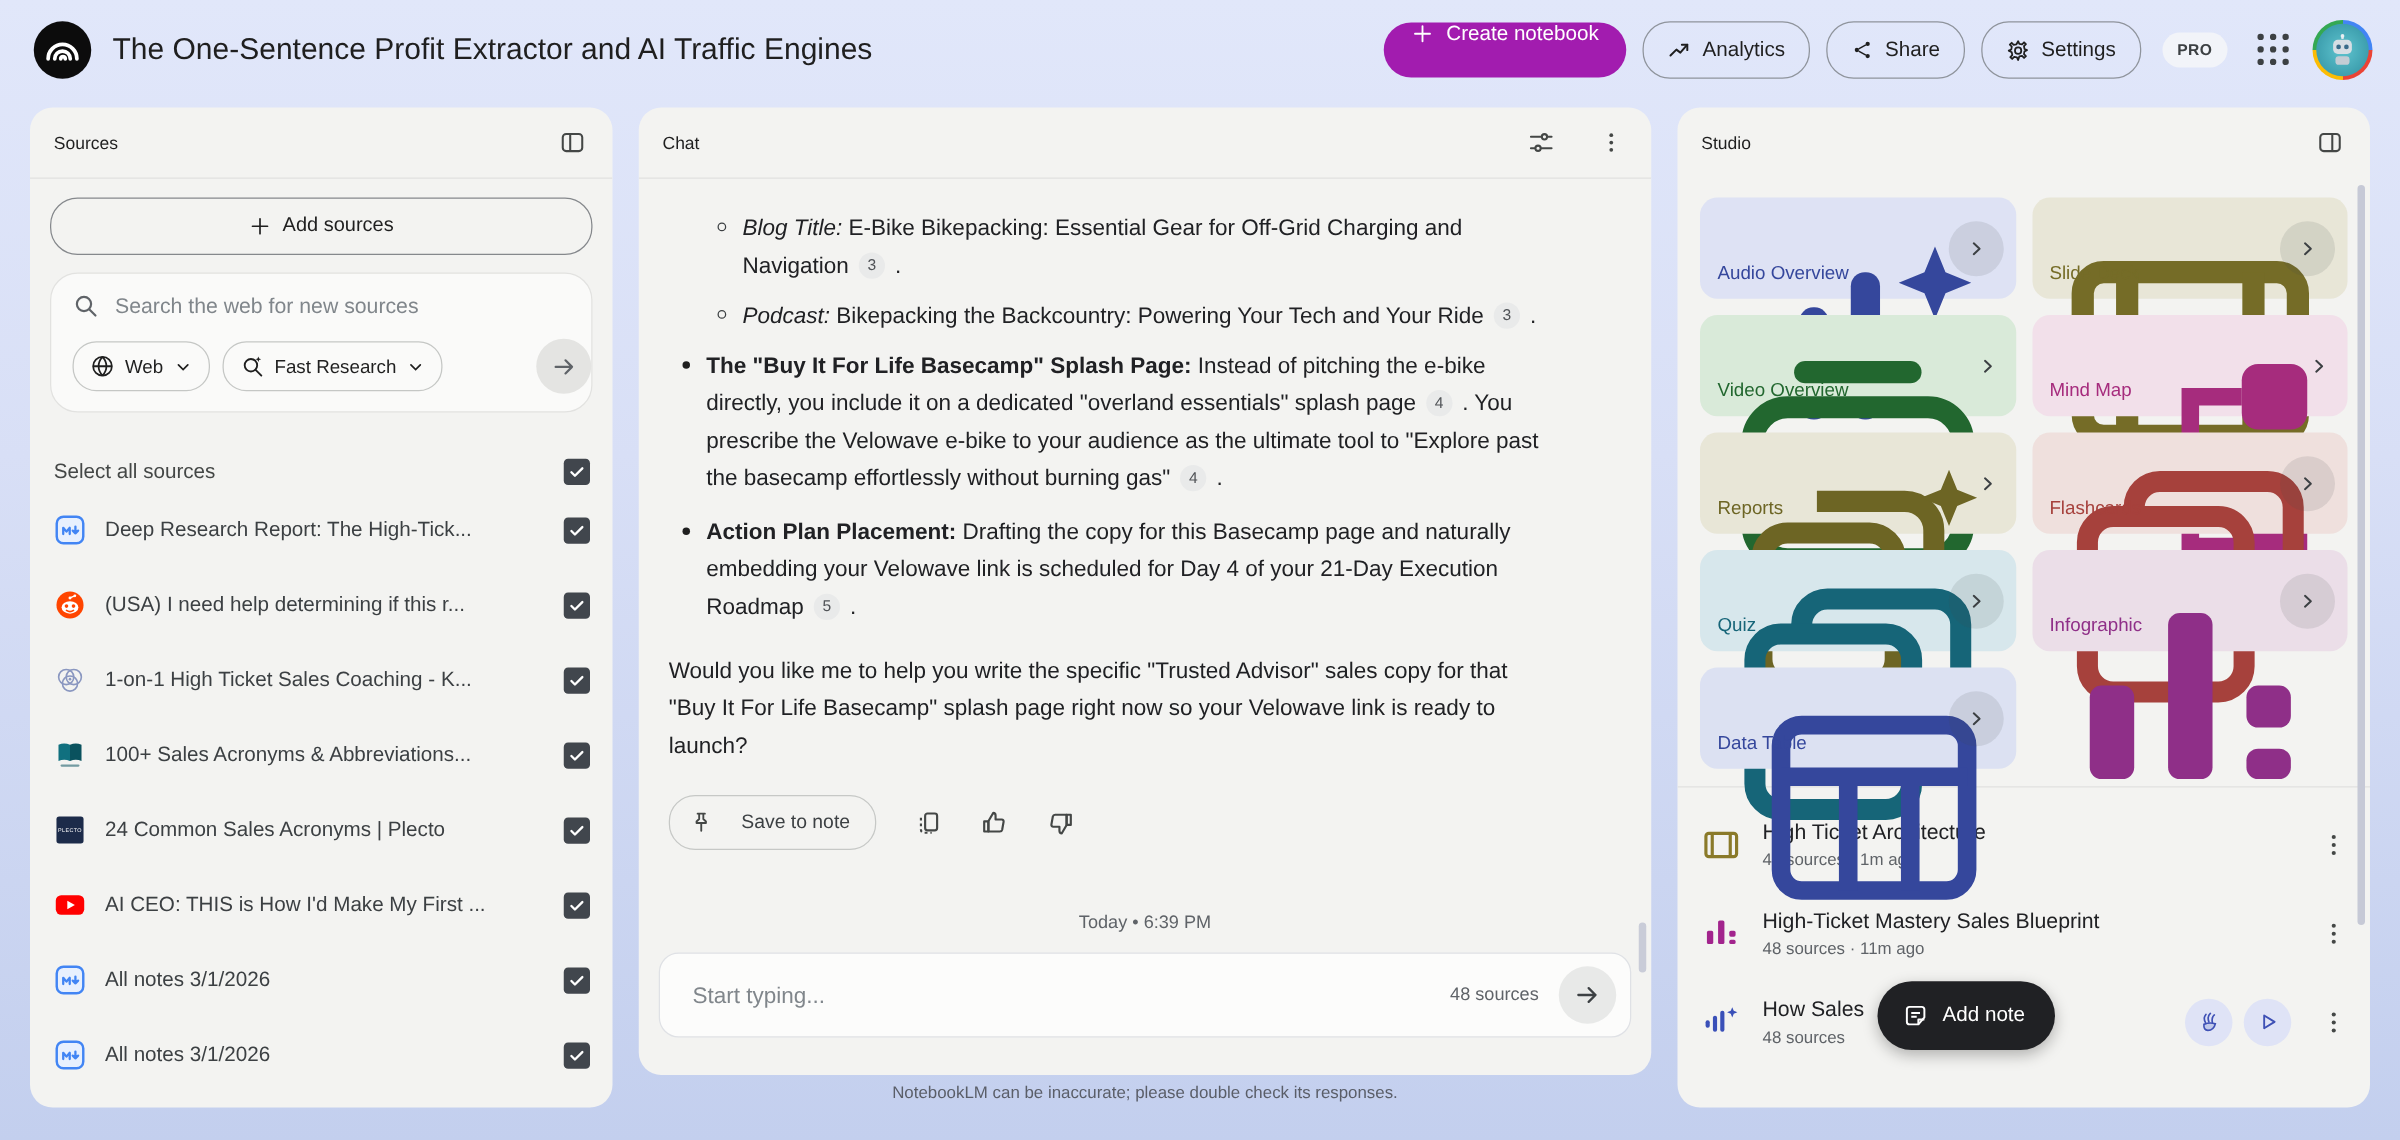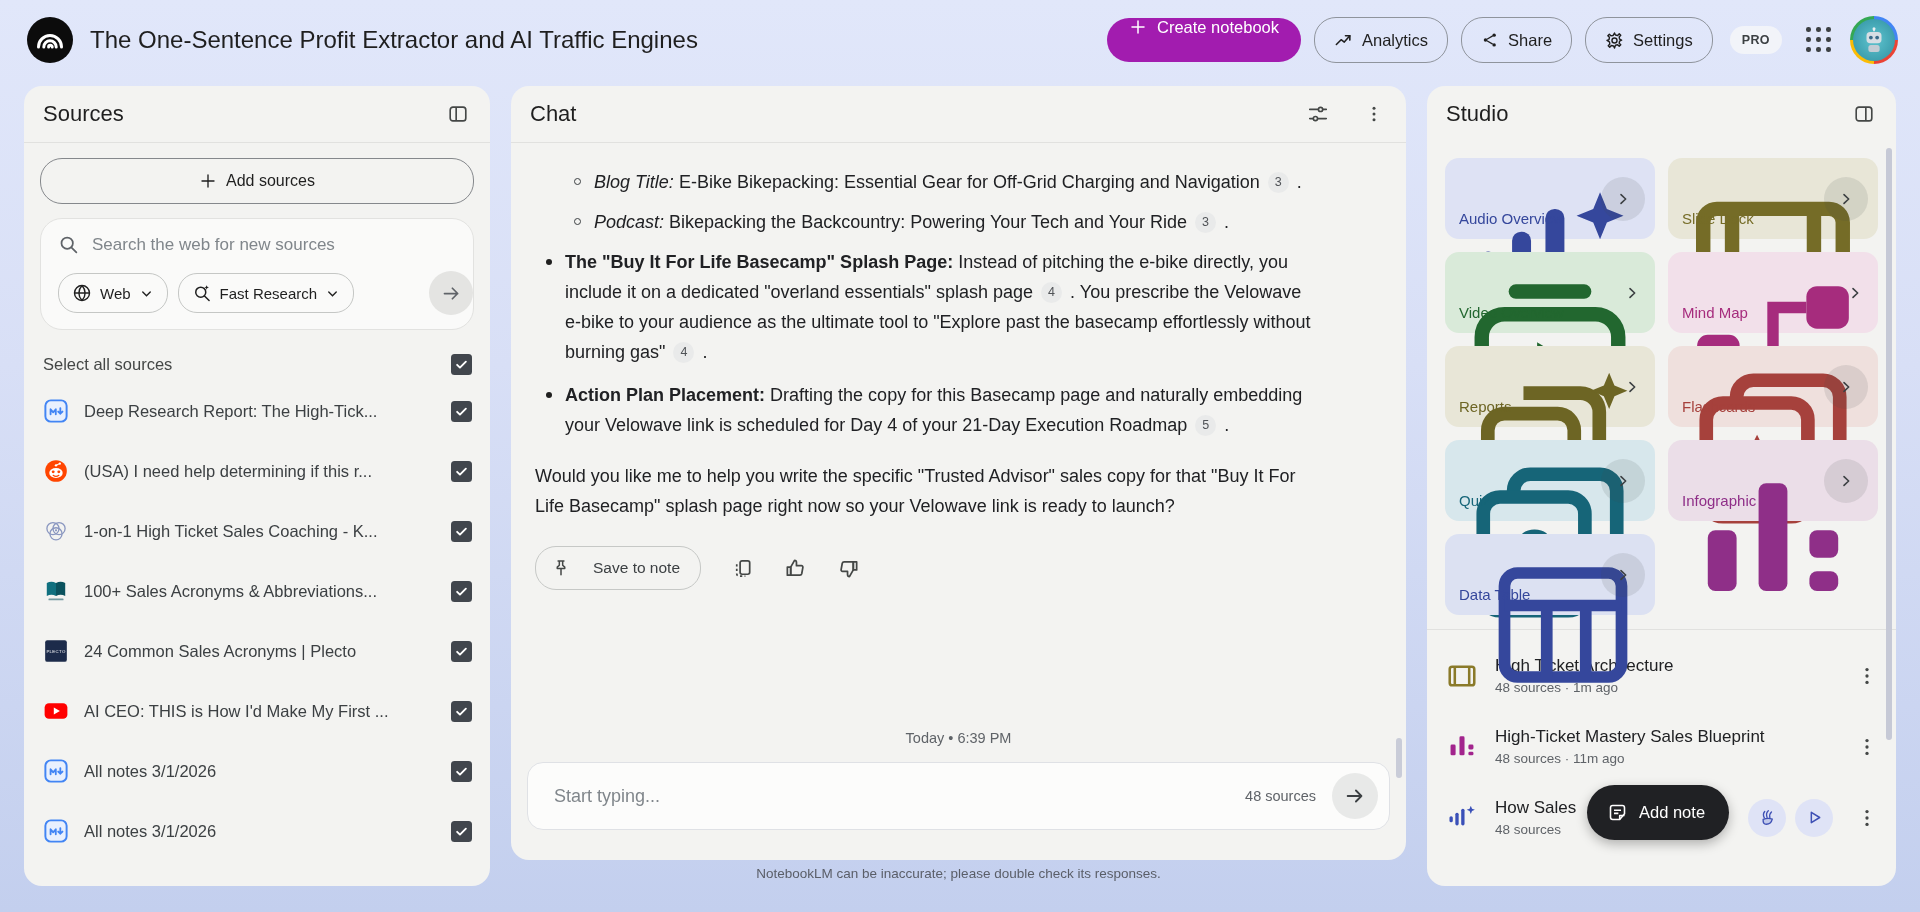--- a/index.html
+++ b/index.html
@@ -19,29 +19,29 @@
   .apps-grid i{width:4.5px;height:4.5px;border-radius:50%;background:#3c4043}
   .avatar{width:48px;height:48px;border-radius:50%;margin-left:18px;padding:3px;box-sizing:border-box;
     background:conic-gradient(#4285f4 0 25%,#ea4335 25% 50%,#fbbc04 50% 75%,#34a853 75% 100%);cursor:pointer}
   .avatar .inner{width:100%;height:100%;border-radius:50%;background:radial-gradient(#5fc4cf,#2f8fa0);display:flex;align-items:center;justify-content:center;overflow:hidden}
   
   .main{display:flex;gap:21px;padding:6px 24px 0;height:806px;box-sizing:border-box}
   .panel{background:#f3f3f1;border-radius:18px;display:flex;flex-direction:column;position:relative;overflow:hidden}
   .sources-panel{width:466px;flex:none}
   .chat-col{flex:1;display:flex;flex-direction:column;min-width:0}
   .chat-panel{flex:1}
-  .studio-panel{width:469px;flex:none}
+  .studio-panel{width:554px;flex:none}
   .panel-header{height:56px;display:flex;align-items:center;justify-content:space-between;padding:0 19px;flex:none}
-  .panel-title{font-size:22px;color:#1f1f1f}
+  .panel-title{font-size:14px;color:#1f1f1f}
   .hdr-divider{border-bottom:1px solid #e1e1df}
   .icon-btn{width:26px;height:26px;color:#444746;cursor:pointer;display:flex;align-items:center;justify-content:center}
   .chat-hdr-icons{display:flex;align-items:center;gap:30px}
   
   .add-sources{margin:15px 16px 5px;height:44px;border:1px solid #85888c;border-radius:22px;display:flex;align-items:center;justify-content:center;gap:9px;font-size:16px;cursor:pointer}
-  .search-card{margin:9px 16px 12px;border:1px solid #e2e2e0;background:#fafaf9;border-radius:22px;padding:15px 0 14px 17px}
+  .search-card{margin:9px 16px 25px;border:1px solid #e2e2e0;background:#fafaf9;border-radius:22px;padding:15px 0 14px 17px}
   .search-row{display:flex;align-items:center;gap:13px;color:#80868b;font-size:17px}
   .filter-row{display:flex;align-items:center;margin-top:16px}
   .filter-pill{height:38px;border:1px solid #c5c7c5;border-radius:19px;display:flex;align-items:center;gap:8px;padding:0 13px;font-size:15px;color:#1f1f1f;cursor:pointer;background:transparent}
   .filter-pill + .filter-pill{margin-left:10px}
   .go-btn{margin-left:auto;width:44px;height:44px;border-radius:50%;background:#e4e4e2;display:flex;align-items:center;justify-content:center;cursor:pointer;color:#5f6368}
   .select-all{display:flex;align-items:center;justify-content:space-between;padding:12px 18px 6px 19px;font-size:16.5px;color:#444746}
   .source-list{flex:1;overflow:hidden}
   .source-row{height:60px;display:flex;align-items:center;gap:15px;padding:0 18px 0 19px;cursor:pointer}
   .source-ic{width:26px;height:26px;flex:none}
   .source-label{flex:1;font-size:16.5px;color:#3c4043;white-space:nowrap;overflow:hidden;min-width:0}

